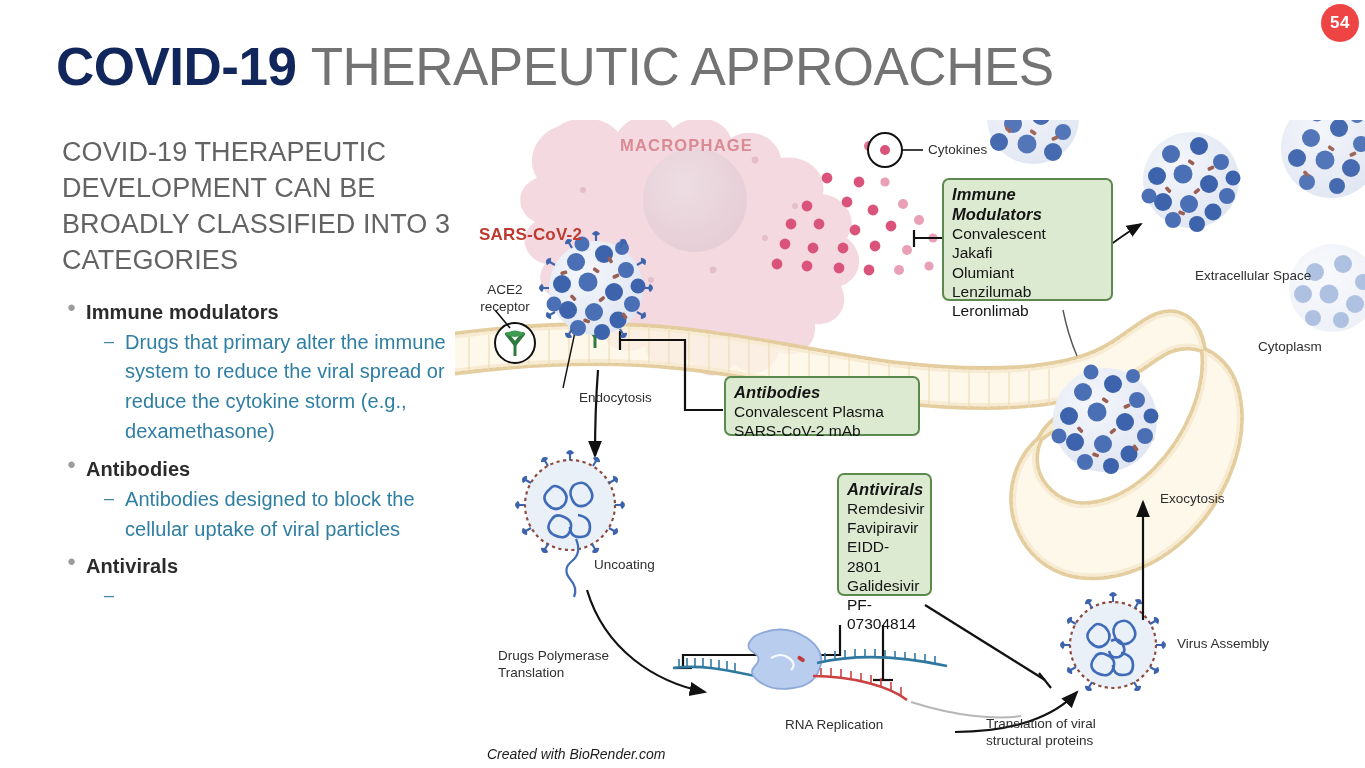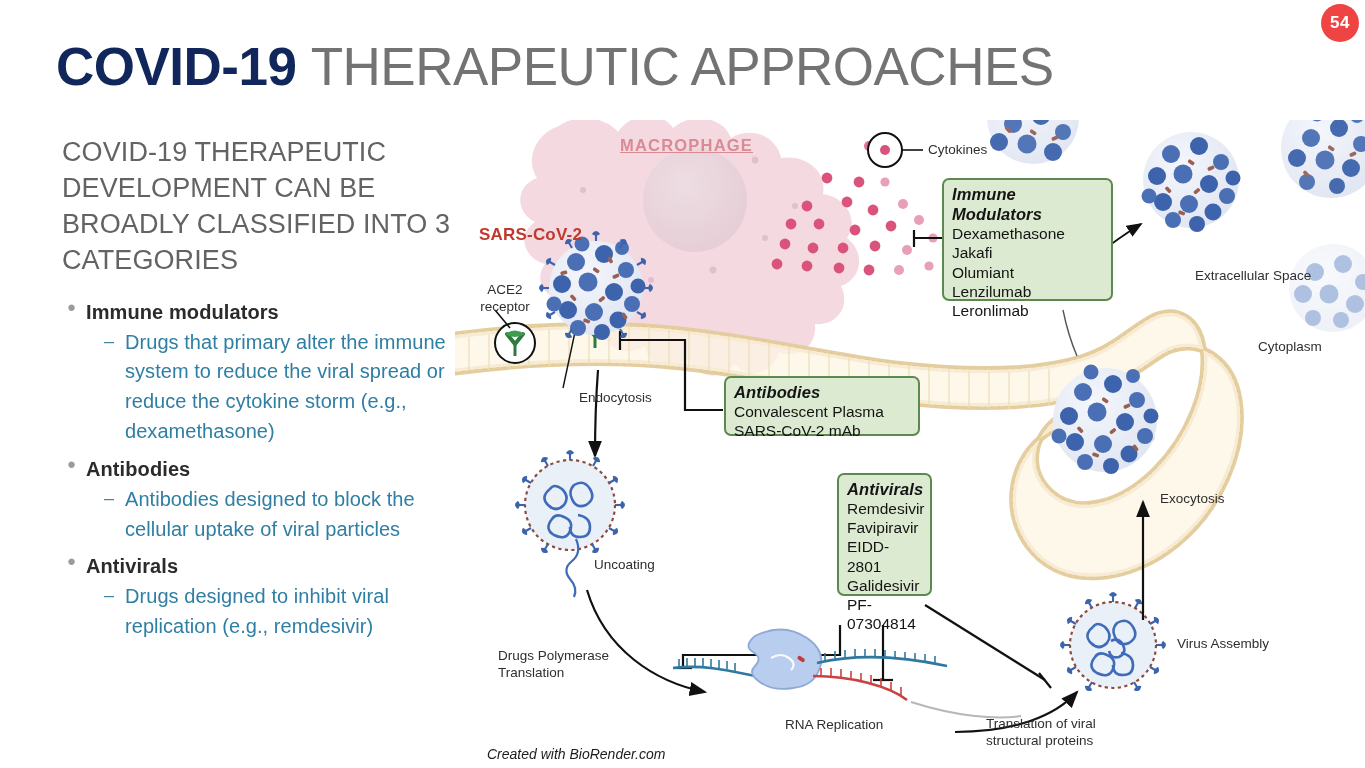--- a/index.html
+++ b/index.html
@@ -49,21 +49,21 @@
   }
 
   
   .diagram{position:absolute;left:455px;top:120px;width:910px;height:648px;}
   .diagram svg{position:absolute;left:0;top:0;}
 
   .dlabel{
     position:absolute;font-size:13.5px;color:#2f2f2f;line-height:1.25;white-space:pre-line;
   }
   .macro-label{
-    position:absolute;font-size:16.5px;font-weight:700;color:#d98a93;letter-spacing:1.2px;text-decoration:underline;
+    position:absolute;font-size:16.5px;font-weight:700;color:#d98a93;letter-spacing:1.2px;
   }
   .sars-label{
     position:absolute;font-size:17px;font-weight:700;color:#c0392f;letter-spacing:.2px;
   }
   .credit{
     position:absolute;font-size:14px;font-style:italic;color:#1c1c1c;
   }
 
   
   .gbox{
@@ -121,21 +121,20 @@
           <span class="txt">Antibodies designed to block the cellular uptake of viral particles</span>
         </div>
       </li>
       <li>
         <div class="b1">
           <span class="dot">●</span>
           <span class="txt">Antivirals</span>
         </div>
         <div class="b2">
           <span class="dash">–</span>
-          <span class="txt">Drugs designed to inhibit viral replication (e.g., remdesivir)</span>
         </div>
       </li>
     </ul>
   </div>
 
   <div class="diagram">
 
     <svg width="910" height="648" viewBox="0 0 910 648">
       <defs>
         <radialGradient id="virgrad" cx="38%" cy="33%" r="72%">
@@ -675,21 +674,21 @@
 
     <div class="dlabel" style="left:531px;top:596px;">Translation of viral
 structural proteins</div>
 
     <div class="dlabel" style="left:722px;top:516px;">Virus Assembly</div>
 
     <div class="credit" style="left:32px;top:626px;">Created with BioRender.com</div>
 
     <div class="gbox" style="left:487px;top:58px;width:171px;height:123px;">
       <div class="hd">Immune Modulators</div>
-      <div class="it">Dexamethasone</div>
+      <div class="it">Convalescent</div>
       <div class="it">Jakafi</div>
       <div class="it">Olumiant</div>
       <div class="it">Lenzilumab</div>
       <div class="it">Leronlimab</div>
     </div>
 
     <div class="gbox" style="left:269px;top:256px;width:196px;height:60px;">
       <div class="hd">Antibodies</div>
       <div class="it">Convalescent Plasma</div>
       <div class="it">SARS-CoV-2 mAb</div>

